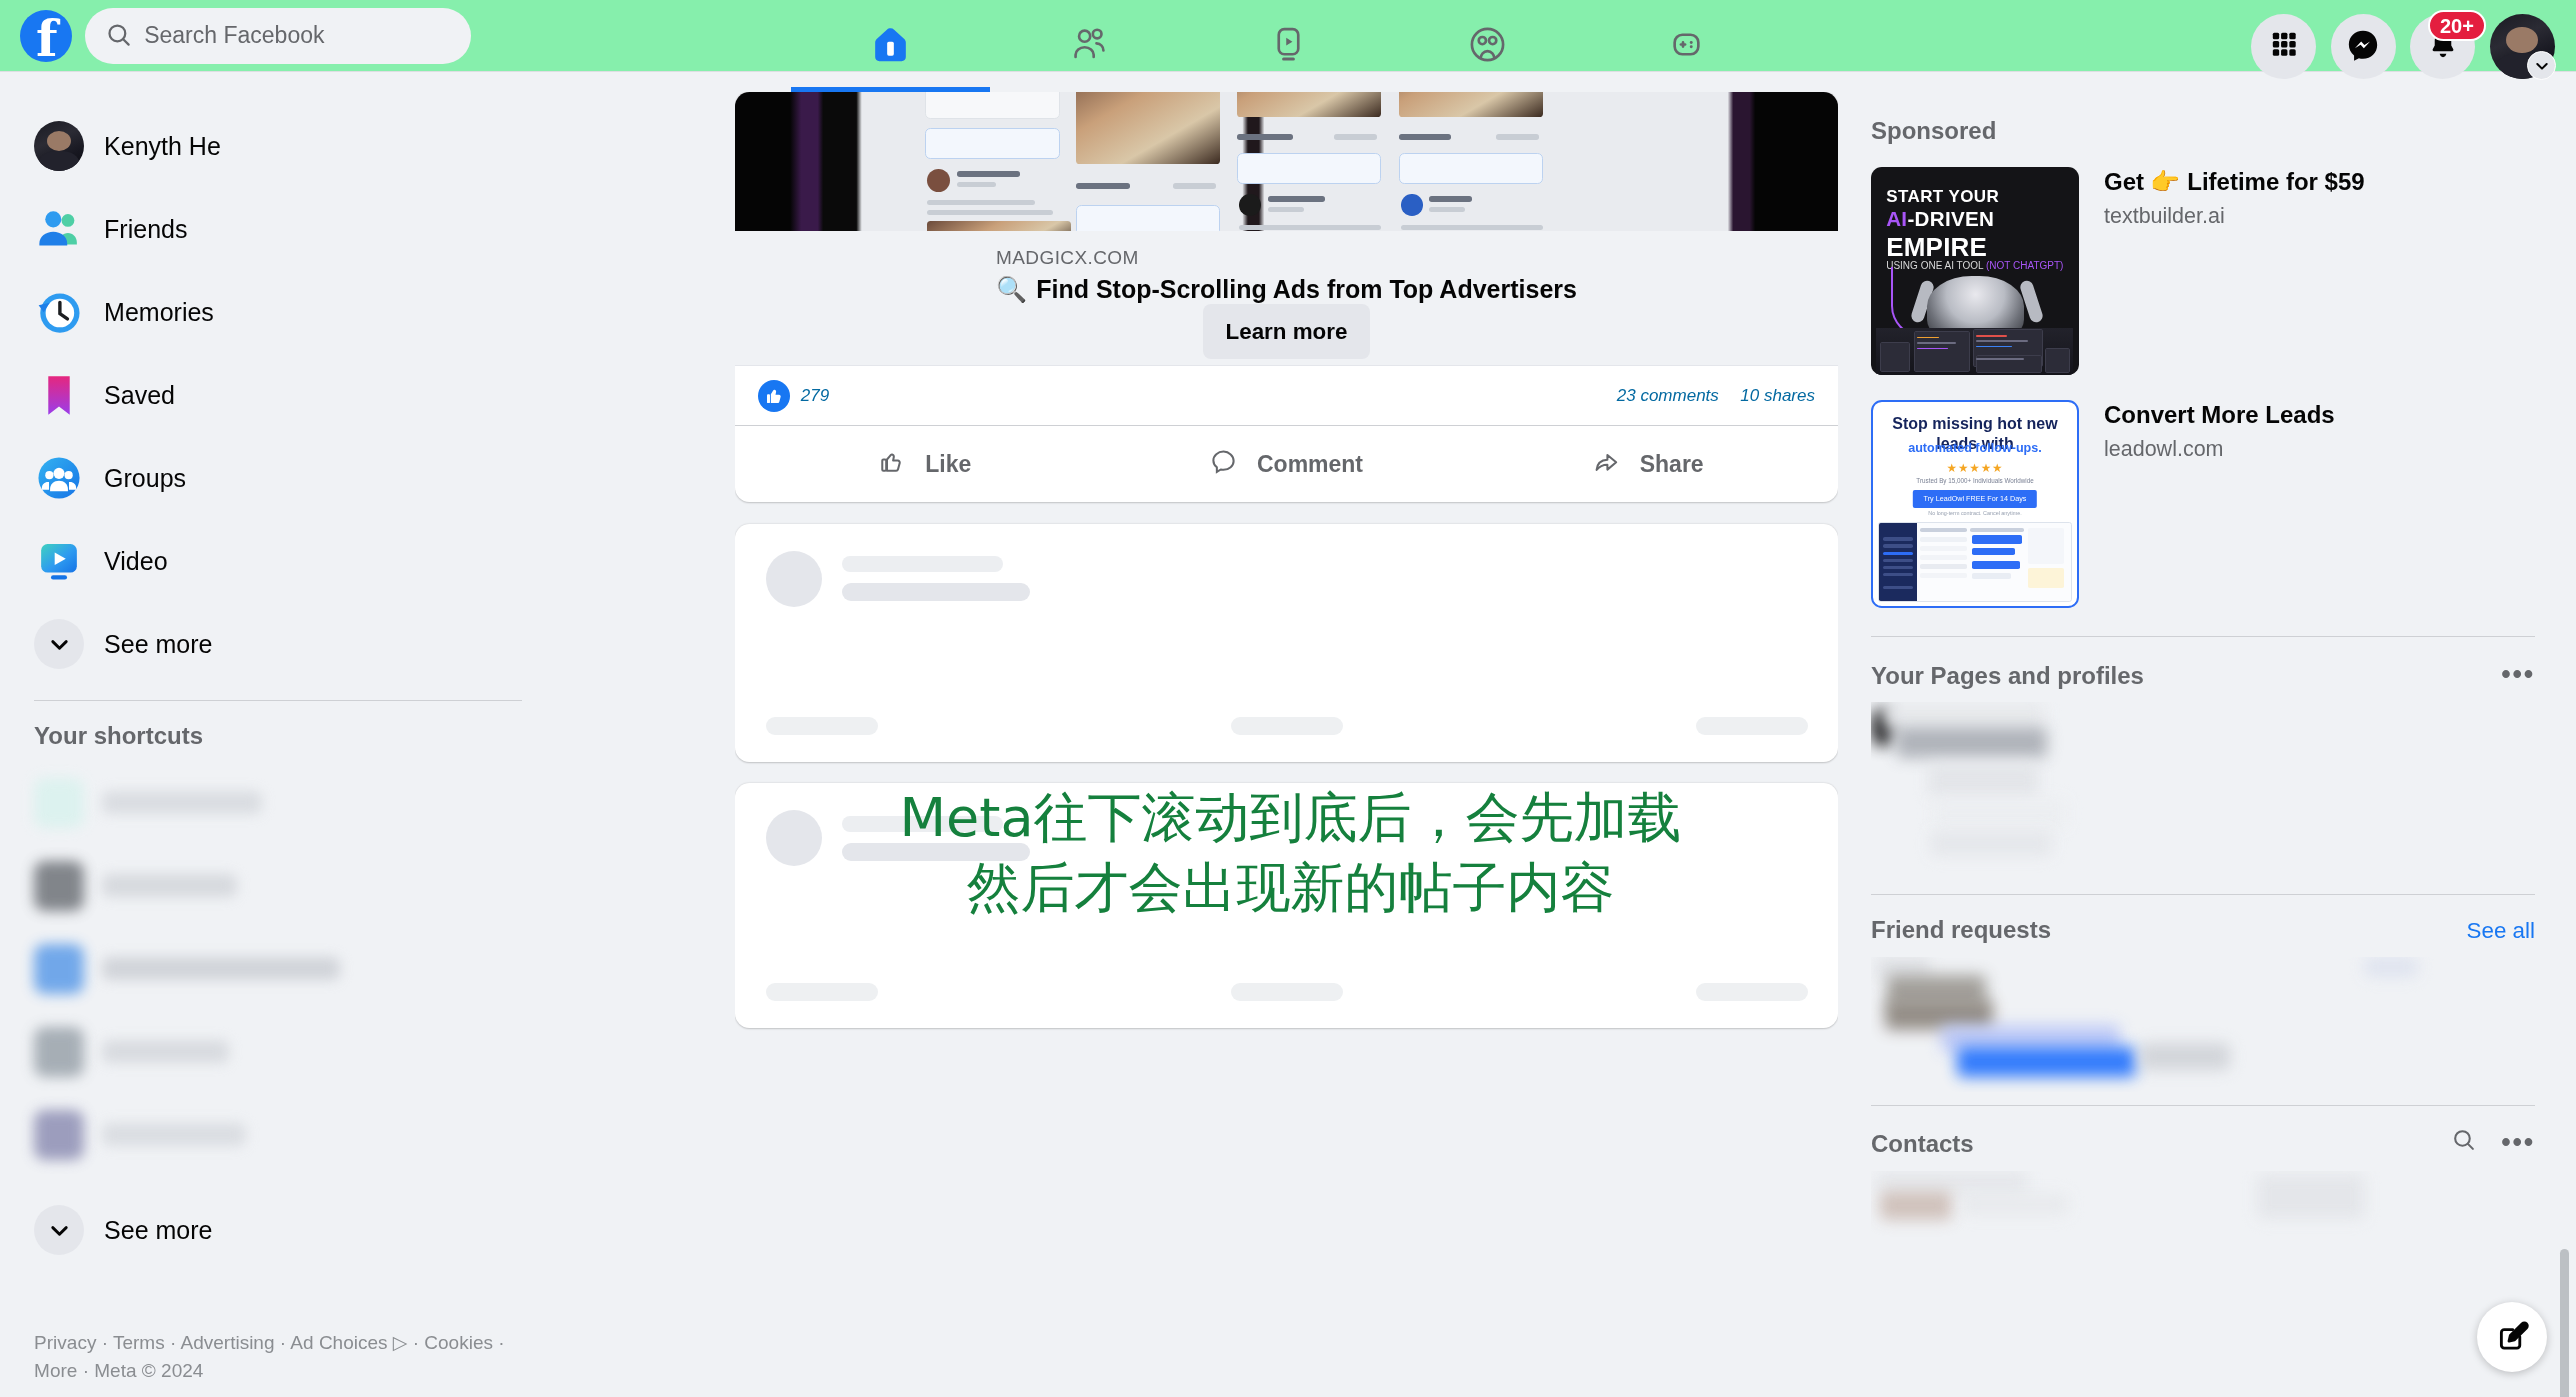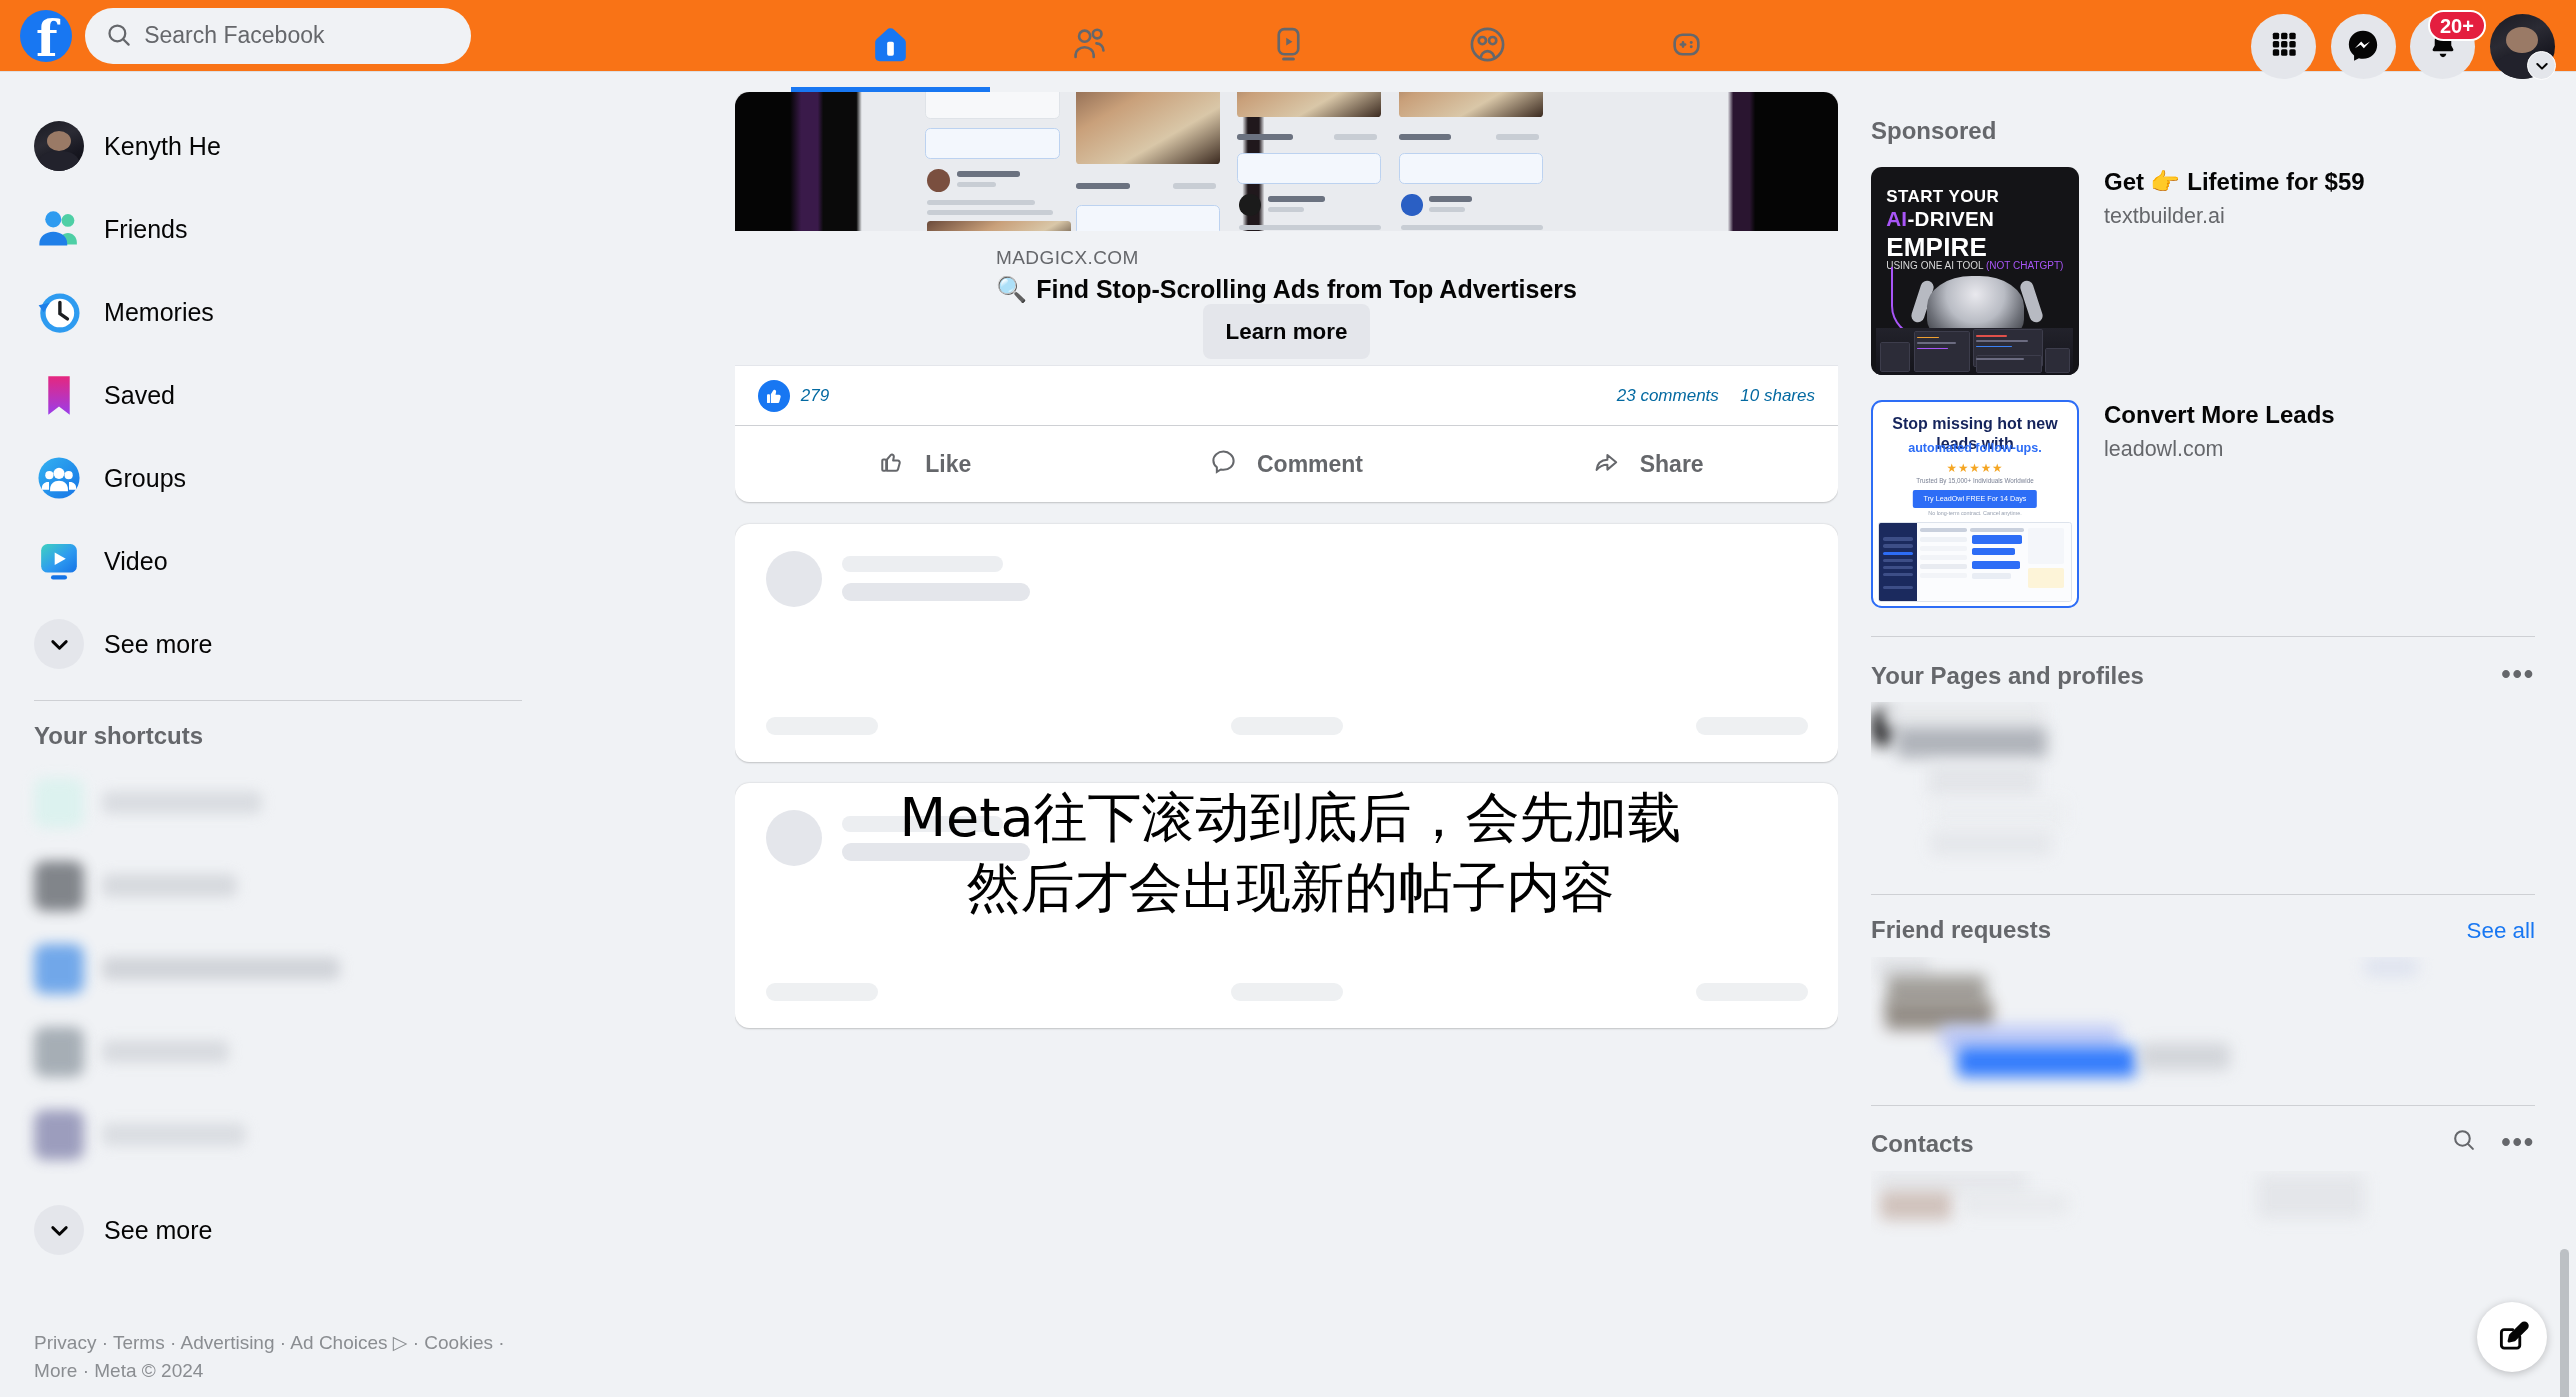--- a/index.html
+++ b/index.html
@@ -7,21 +7,21 @@
     width: 2576px; height: 1397px;
     background: #f0f2f5;
     font-family: "Liberation Sans", sans-serif;
     overflow: hidden;
   }
 
   
   .header {
     position: absolute; top: 0; left: 0;
     width: 2576px; height: 72px;
-    background: #f97316;
+    background: #86efac;
     border-bottom: 0.9px solid #dddfe2;
     display: flex; align-items: center;
     z-index: 50;
   }
   .hdr-left { display: flex; align-items: center; padding-left: 20px; gap: 12.6px; }
   .fb-logo { width: 52px; height: 52px; border-radius: 50%; background: #1877f2;
              position: relative; overflow: hidden; flex: 0 0 auto; }
   .fb-logo::after {
     content: "f";
     position: absolute; left: 50%; top: 50%;
@@ -254,21 +254,21 @@
   .skel-l2 { width: 188px; height: 18px; border-radius: 9px; background: #e4e6eb; }
   .skel-actions {
     position: absolute; left: 30.5px; right: 30.5px; bottom: 27px;
     display: flex; justify-content: space-between;
   }
   .skel-act { width: 112px; height: 18px; border-radius: 9px; background: #eef0f2; }
 
   .annotation {
     position: absolute; left: 0; right: 0; top: 691px;
     text-align: center;
-    font-size: 54px; color: #000000; line-height: 1.3;
+    font-size: 54px; color: #15803d; line-height: 1.3;
     font-family: "DejaVu Sans", sans-serif;
     pointer-events: none;
     margin-left: 8px;
   }
 
   
   .right-rail {
     position: absolute; right: 0; top: 92px;
     width: 737px; height: 1305px;
     padding: 16px 41px 0 32px;

